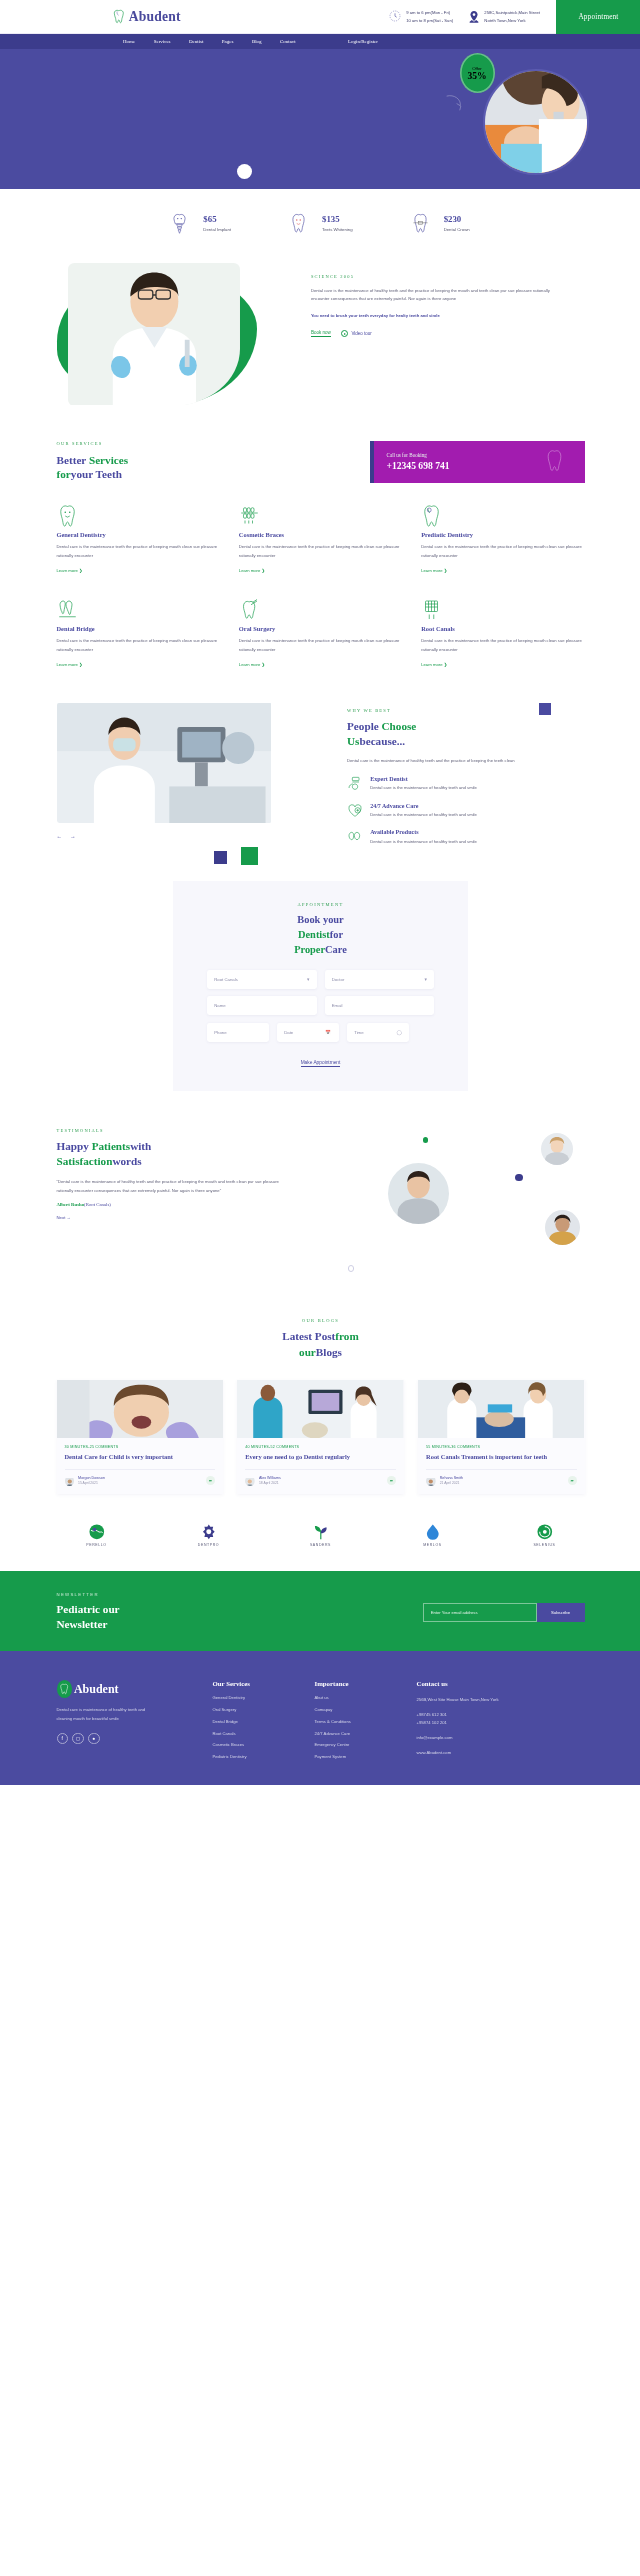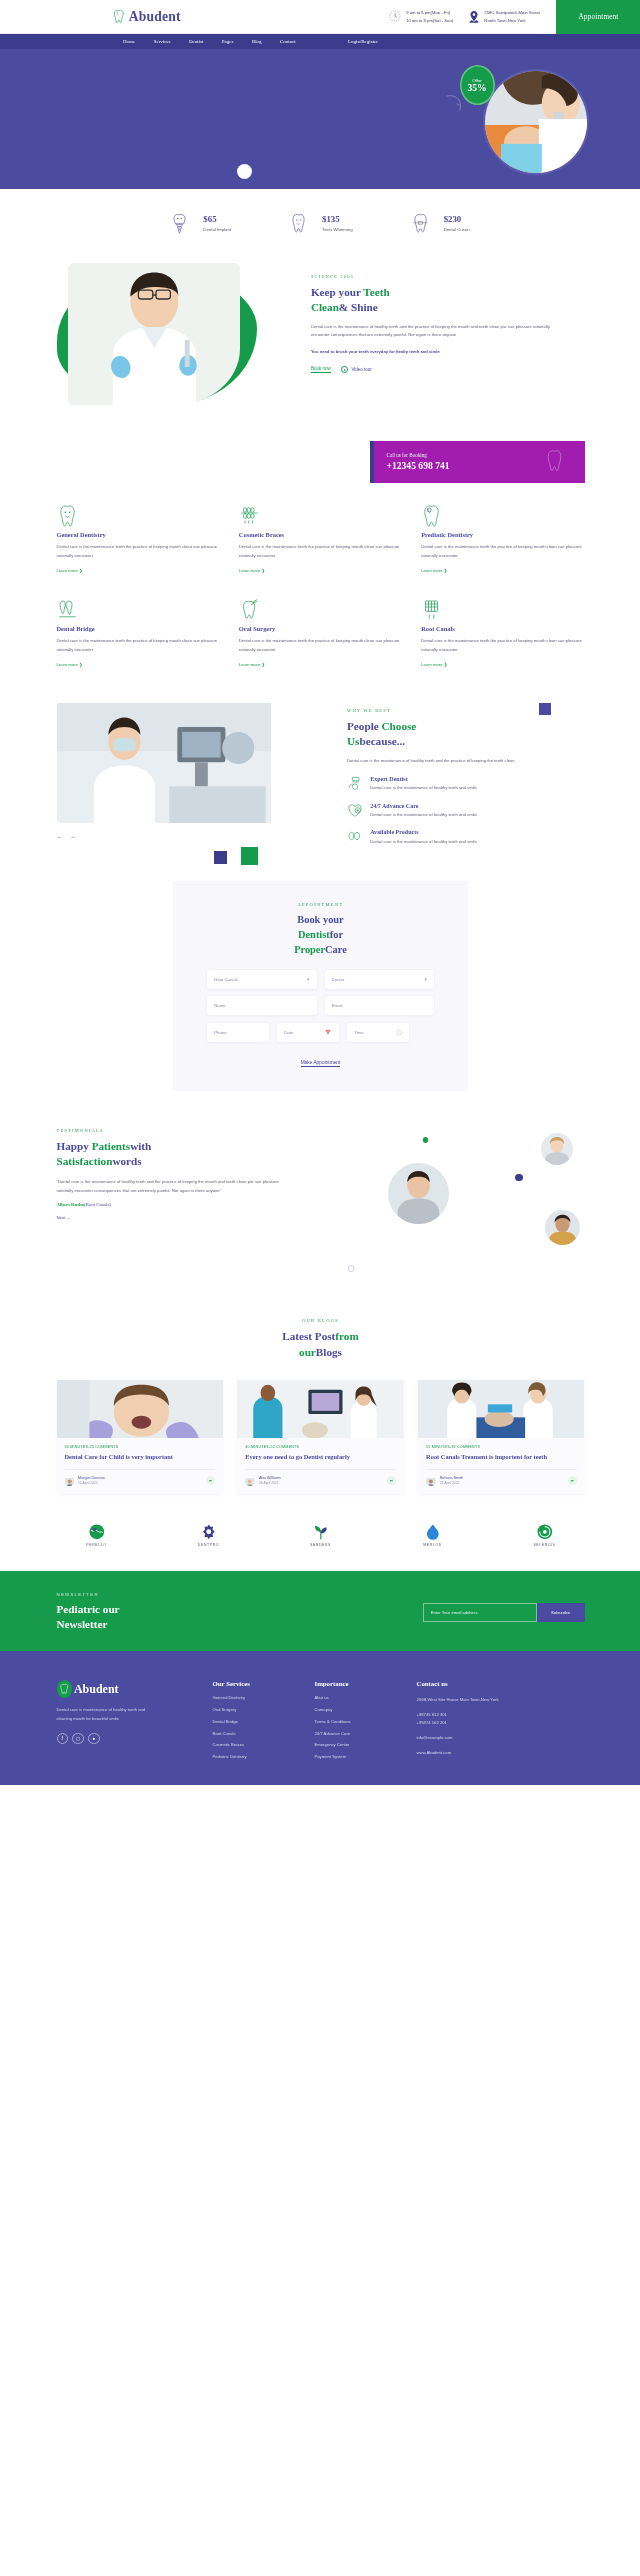--- a/index.html
+++ b/index.html
@@ -48,22 +48,22 @@
   .eyebrow { font-size:4.4px; letter-spacing:1.3px; color:#d9d9ef; font-family:"Liberation Serif",serif; margin-bottom:5.6px;}
   .hero h1 { font-family:"Liberation Serif",serif; font-size:17px; line-height:1.22; color:#fff; font-weight:700; }
   .hero p { font-size:4.5px; line-height:1.85; color:#d8d8ec; margin-top:8.8px; width:148px; }
   .hero .contact { font-size:4.5px; color:#fff; margin-top:10.4px; border-bottom:0.8px solid #fff; display:inline-block; padding-bottom:0.8px; cursor:pointer;}
   .hero-photo {
     position:absolute; right:-4.8px; top:20px; width:106px; height:106px; border-radius:50%;
     overflow:hidden; border:2.4px solid #5b5bb0;
   }
   .hero-arc { position:absolute; right:120px; top:44px; width:21px; height:21px; opacity:.45;}
   .offer {
-    position:absolute; right:90px; top:16px; width:35px; height:40px; border-radius:50%;
-    background:#169b4b; color:#ffffff; display:flex; flex-direction:column;
+    position:absolute; right:90px; top:4px; width:35px; height:40px; border-radius:50%;
+    background:#169b4b; color:#000000; display:flex; flex-direction:column;
     align-items:center; justify-content:center; z-index:3;
     box-shadow:0 0 0 1.6px rgba(255,255,255,.35) inset;
   }
   .offer .o1 { font-size:4.4px; }
   .offer .o2 { font-family:"Liberation Serif",serif; font-size:9.6px; font-weight:700; line-height:1;}
   .hero-dot { position:absolute; left:180px; bottom:9.6px; width:15px; height:15px; border-radius:50%; background:#fff; }
 
   
   .prices { display:flex; justify-content:center; gap:59px; padding:24px 0 19px; }
   .price { display:flex; align-items:center; gap:15px; }
@@ -362,40 +362,43 @@
         <path d="M56 178v-62c0-22 22-36 52-36s52 14 52 36v62z" fill="#ffffff"></path>
         <path d="M92 80l16 26 16-26" fill="#e8eef2"></path>
         <ellipse cx="150" cy="128" rx="11" ry="13" fill="#7bc6e8"></ellipse>
         <rect x="146" y="96" width="6" height="34" fill="#cfd9e0"></rect>
         <ellipse cx="66" cy="130" rx="12" ry="14" fill="#7bc6e8" transform="rotate(-18 66 130)"></ellipse>
       </svg>
     </div>
   </div>
   <div class="about-copy">
     <div class="kicker">SCIENCE 2005</div>
-    <div class="h2">
-      <span>Keep your </span><span class="g">Teeth</span><br>
-      <span class="g">Clean</span><span>&amp; Shine</span>
-    </div>
     <p class="body-sm">Dental care is the maintenance of healthy teeth and the practice of keeping the mouth and teeth clean pur sue pleasure rationally encounter consequences that are extremely painful. Nor again is there anyone</p>
     <p class="note">You need to brush your teeth everyday for healty teeth and simle</p>
     <div class="about-cta">
       <span class="book-now">Book now</span>
       <span class="video">
         <span class="play">
             <i></i>
           </span>
         <span>Video tour</span>
       </span>
     </div>
   </div>
 </section>
 
 <section>
   <div class="svc-head">
+    <div class="svc-head-left">
+      <div class="kicker">OUR SERVICES</div>
+      <div class="h2">
+        <span>Better </span><span class="g">Services</span><br>
+        <span class="g">for</span><span>your Teeth</span>
+      </div>
+    </div>
     <div class="call-card">
       <div>
         <div class="c1">Call us for Booking</div>
         <div class="c2">+12345 698 741</div>
       </div>
       <span class="ghost">
         <svg viewBox="0 0 24 30" width="19" height="24">
           <path d="M4 9c0-4 2.5-7 5.5-7 1.3 0 1.8.7 2.5.7S13.7 2 15 2c3 0 5 3 5 7 0 5-1.6 7.5-2.4 11.5-.5 2.6-.6 6.5-2.6 6.5-1.6 0-1.4-5-3-5s-1.4 5-3 5c-2 0-2.1-3.9-2.6-6.5C5.6 16.5 4 14 4 9z" fill="none" stroke="#fff" stroke-width=".9"></path>
         </svg>
       </span>

